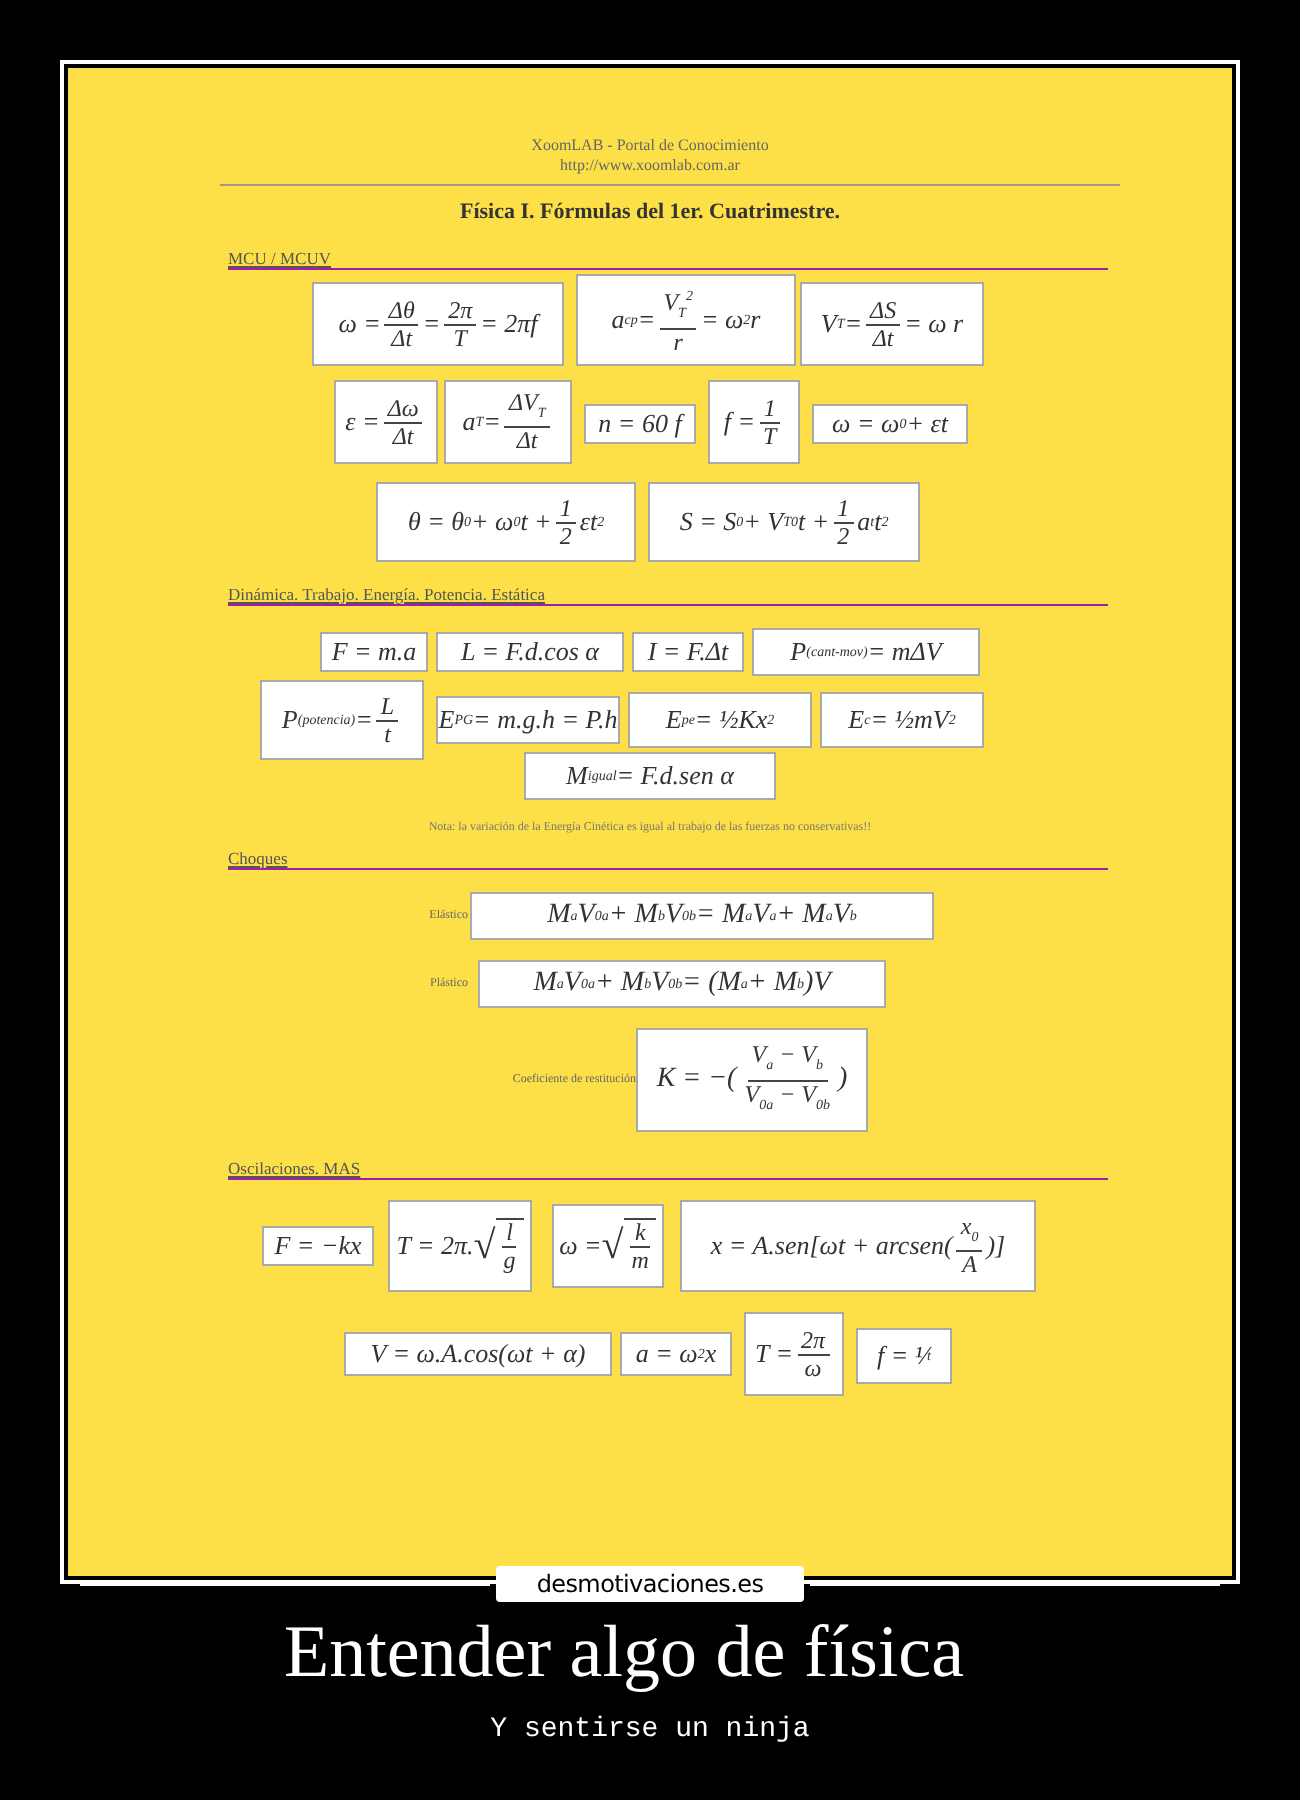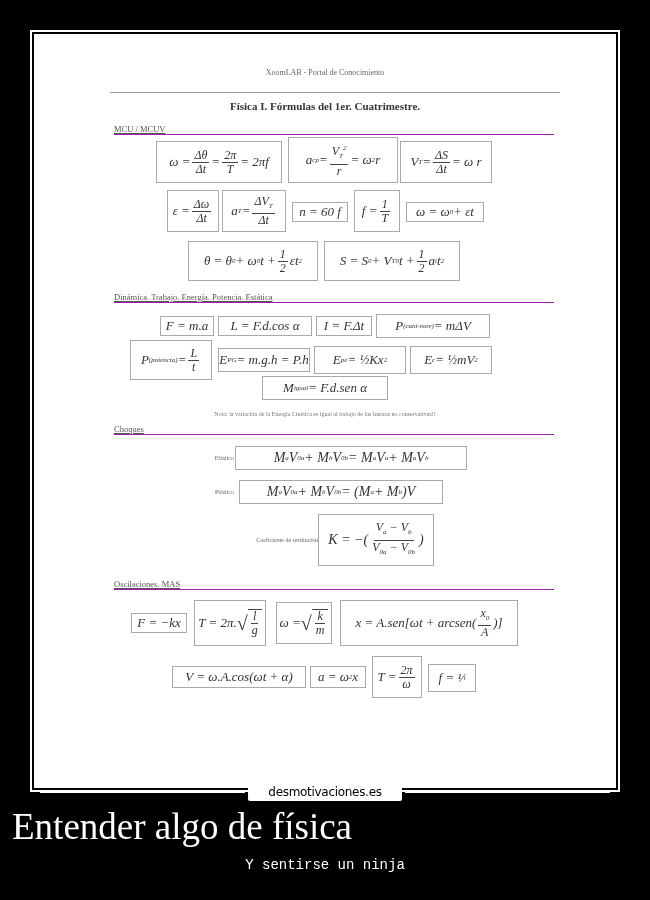--- a/index.html
+++ b/index.html
@@ -1,46 +1,47 @@
 <!DOCTYPE html>
 <html><head>
 <meta charset="utf-8">
 <style>
   html, body { margin:0; padding:0; }
   body { width:650px; height:900px; background:#000; position:relative; overflow:hidden; font-family:"Liberation Serif", serif; }
   .frame-outer { position:absolute; left:30px; top:30px; width:590px; height:762px; border:2px solid #fff; box-sizing:border-box; }
-  .sheet { position:absolute; left:34px; top:34px; width:582px; height:754px; background:#ffffff; color:#444; overflow:hidden; }
+  .sheet { position:absolute; left:34px; top:34px; width:582px; height:754px; background:#fde047; color:#444; overflow:hidden; }
   .hdr { position:absolute; left:0; width:100%; text-align:center; font-size:8px; color:#666; line-height:10px; }
   .hdr-line { position:absolute; left:76px; width:450px; height:1px; background:#999; top:58px; }
   .doc-title { position:absolute; top:66px; left:0; width:100%; text-align:center; font-weight:bold; font-size:11px; color:#333; }
   .sec { position:absolute; left:80px; width:440px; font-size:8.5px; color:#555; border-bottom:1px solid #a21caf; line-height:10px; }
   .sec span { text-decoration:underline; }
   .box { position:absolute; border:1.5px solid #aaa; background:#fff; font-style:italic; font-family:"Liberation Serif", serif; color:#333; font-size:13px; display:flex; align-items:center; justify-content:center; white-space:nowrap; box-sizing:border-box; padding:0 3px;text-align:center; }
   .frac { display:inline-flex; flex-direction:column; align-items:center; vertical-align:middle; margin:0 2px; font-size:12px; line-height:13px; }
   .frac .n { border-bottom:1px solid #444; padding:0 2px; }
   .frac .d { padding:0 2px; }
   sub, sup { font-size:7px; }
   .lbl { position:absolute; font-size:6px; color:#666; text-align:right; }
   .note { position:absolute; top:377px; left:0; width:100%; text-align:center; font-size:6px; color:#777; }
   .brand { position:absolute; left:248px; top:783px; width:154px; height:18px; background:#fff; color:#000; font-family:"DejaVu Sans", sans-serif; font-size:12px; text-align:center; line-height:18px; border-radius:2px; letter-spacing:-0.3px; }
   .brand-line-l { position:absolute; left:40px; top:790px; width:205px; height:3px; background:#fff; }
   .brand-line-r { position:absolute; left:405px; top:790px; width:205px; height:3px; background:#fff; }
-  .title { position:absolute; top:805px; left:0; width:624px; text-align:left; color:#fff; font-family:"Liberation Serif", serif; font-size:37px;margin-left:12px; }
+  .title { position:absolute; top:805px; left:0; width:624px; text-align:center; color:#fff; font-family:"Liberation Serif", serif; font-size:37px; }
   .subtitle { position:absolute; top:857px; left:0; width:650px; text-align:center; color:#fff; font-family:Liberation Mono, monospace; font-size:14px; }
   .sqrt { display:inline-flex; align-items:center; }
   .sqrt .rad { font-size:20px; font-style:normal; }
   .sqrt .under { border-top:1px solid #444; }
 </style>
 </head>
 <body>
 
 <div class="frame-outer"></div>
 
 <div class="sheet">
   <div class="hdr" style="top:34px">XoomLAB - Portal de Conocimiento</div>
+  <div class="hdr" style="top:44px">http://www.xoomlab.com.ar</div>
   <div class="hdr-line"></div>
   <div class="doc-title">Física I. Fórmulas del 1er. Cuatrimestre.</div>
 
   <div class="sec" style="top:90px"><span>MCU / MCUV</span></div>
 
   <div class="box" style="left:122px;top:107px;width:126px;height:42px">ω = <span class="frac">
         <span class="n">Δθ</span>
         <span class="d">Δt</span>
       </span> = <span class="frac">
         <span class="n">2π</span>

